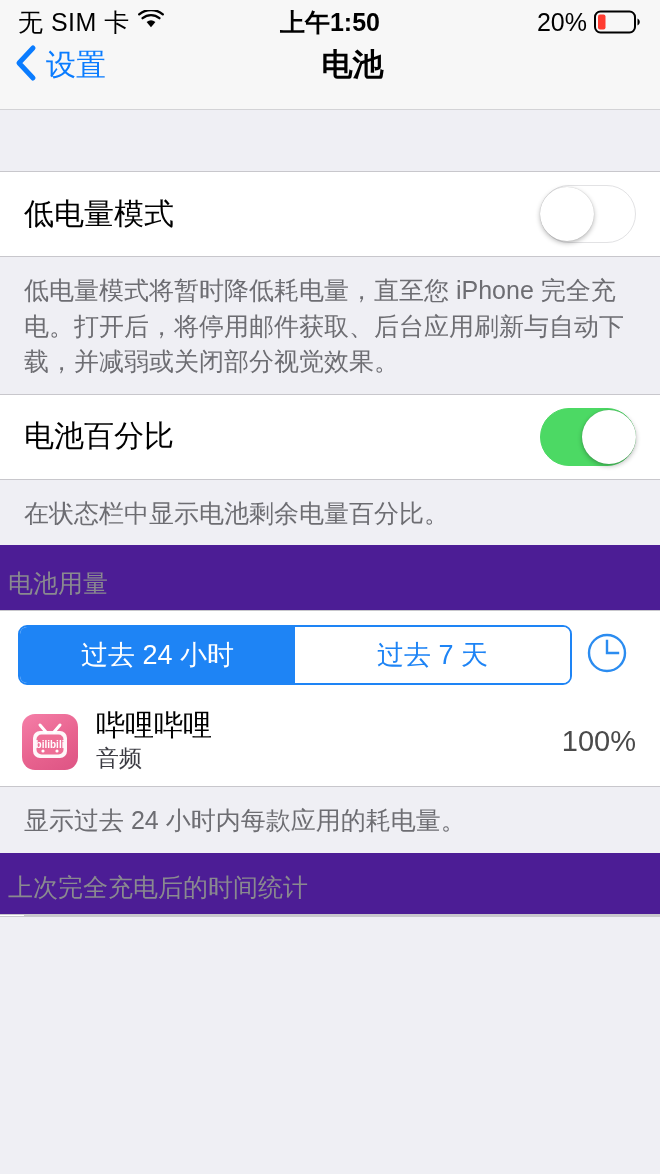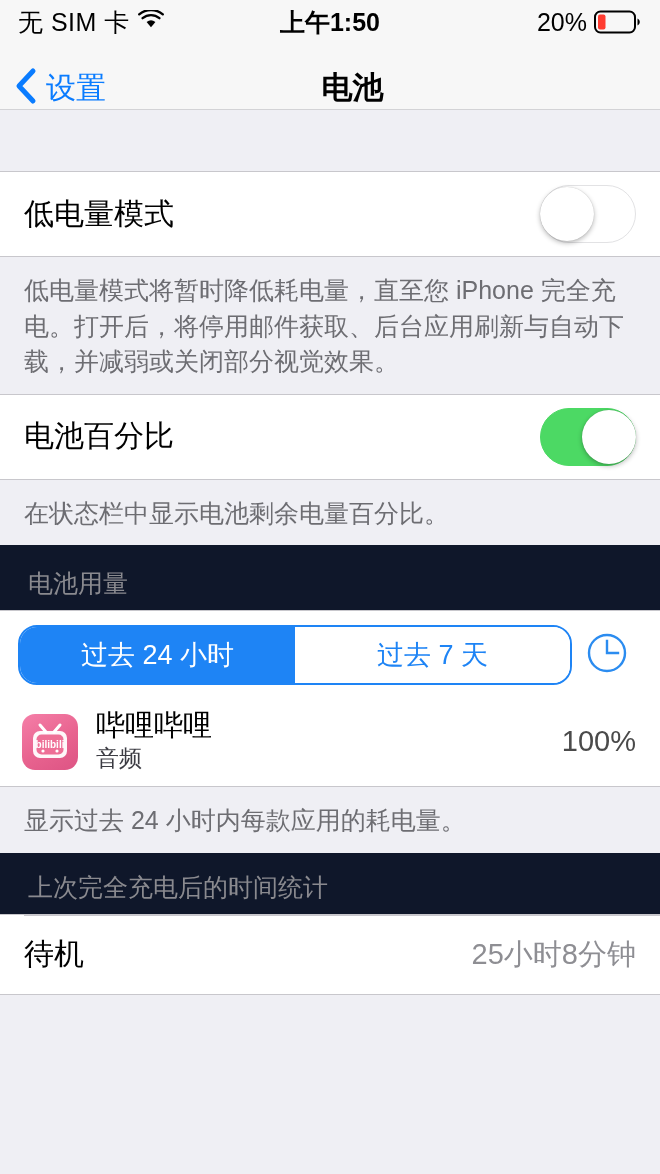--- a/index.html
+++ b/index.html
@@ -56,21 +56,21 @@
     display: flex;
     align-items: center;
   }
 
   
   .nav-bar {
     height: 66px;
     background: #F7F7F7;
     position: relative;
     display: flex;
-    align-items: flex-end;
+    align-items: flex-start;
     border-bottom: 1px solid #D3D3D6;
     box-sizing: border-box;
   }
   .nav-back {
     display: flex;
     align-items: center;
     gap: 8px;
     padding-left: 14px;
     cursor: pointer;
   }
@@ -126,22 +126,22 @@
   .footer-text {
     font-size: 25px;
     line-height: 1.42;
     color: #6D6D72;
     padding: 16px 24px 14px 24px;
     background: #EFEFF4;
   }
   .section-header {
     font-size: 25px;
     color: #8A8A8F;
-    padding: 22px 24px 10px 28px;
-    background: #0f172a;
+    padding: 22px 24px 10px 8px;
+    background: #4c1d95;
   }
 
   
   .switch {
     width: 96px;
     height: 58px;
     border-radius: 29px;
     position: relative;
     box-sizing: border-box;
     flex: 0 0 auto;
@@ -175,21 +175,21 @@
     align-items: center;
     padding: 14px 18px 14px 18px;
     box-sizing: border-box;
     border-top: 1px solid #C8C7CC;
   }
   .segmented {
     display: flex;
     flex: 1;
     height: 56px;
     border: 2px solid #1E84F5;
-    border-radius: 19px;
+    border-radius: 9px;
     overflow: hidden;
   }
   .segment {
     flex: 1;
     display: flex;
     align-items: center;
     justify-content: center;
     font-size: 27px;
     cursor: pointer;
   }
@@ -346,19 +346,15 @@
     </span>
     <span class="app-pct">100%</span>
   </div>
 </div>
 <div class="footer-text">显示过去 24 小时内每款应用的耗电量。</div>
 
 <div class="section-header" style="padding-top:18px">上次完全充电后的时间统计</div>
 
 <div class="group">
   <div class="separator-inset"></div>
-  <div class="cell" style="min-height:78px">
-    <span class="cell-title">待机</span>
-    <span class="cell-value">25小时8分钟</span>
-  </div>
 </div>
 
 <div class="gap" style="height:140px"></div>
 
 </body></html>

